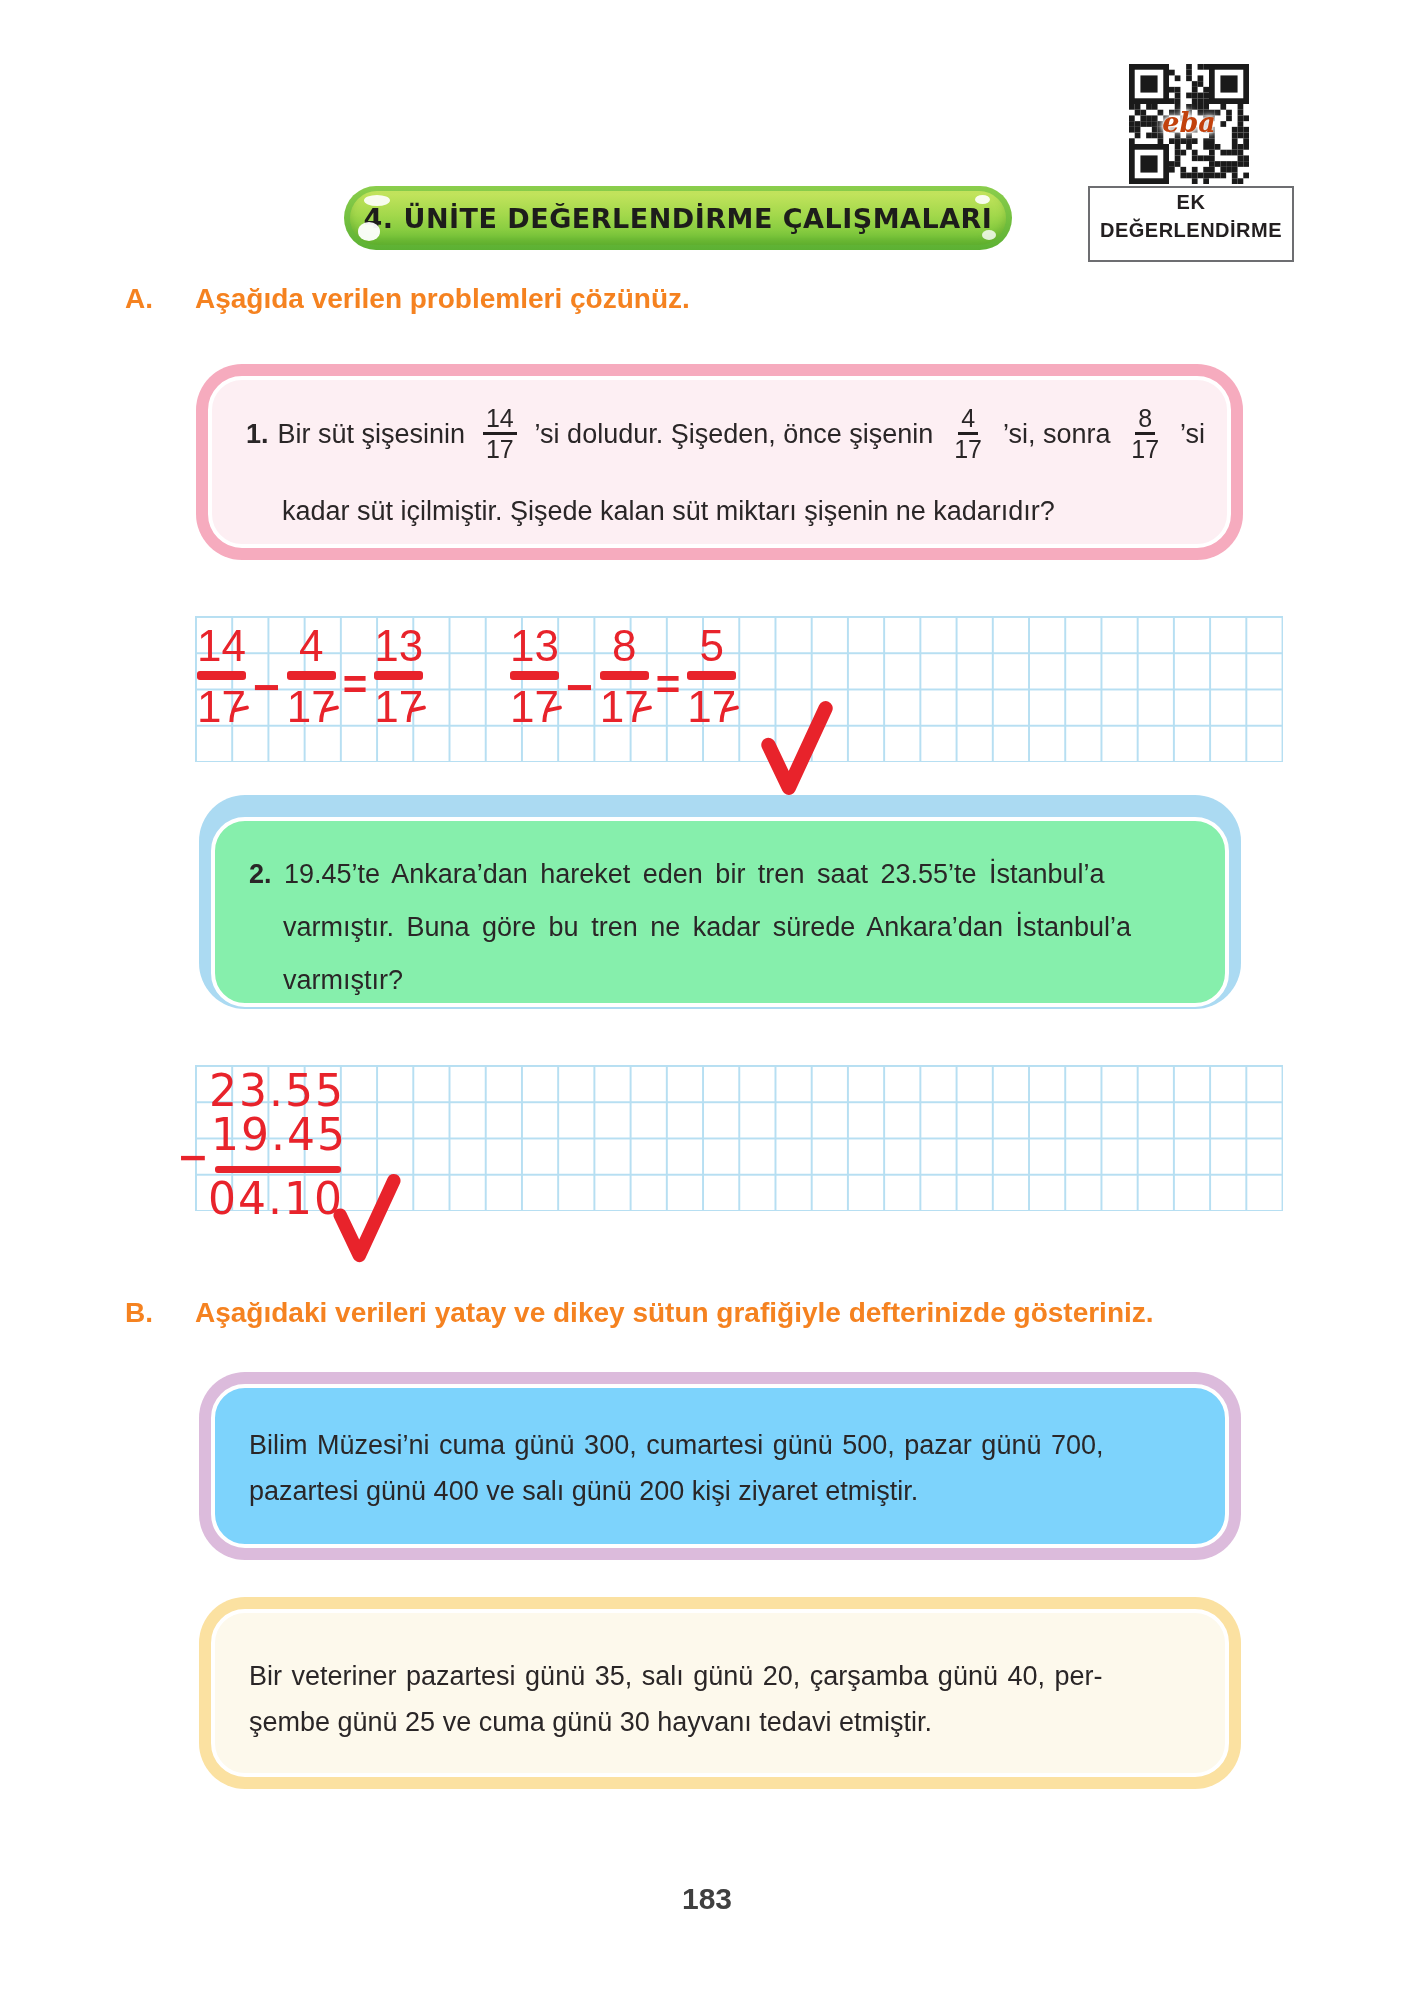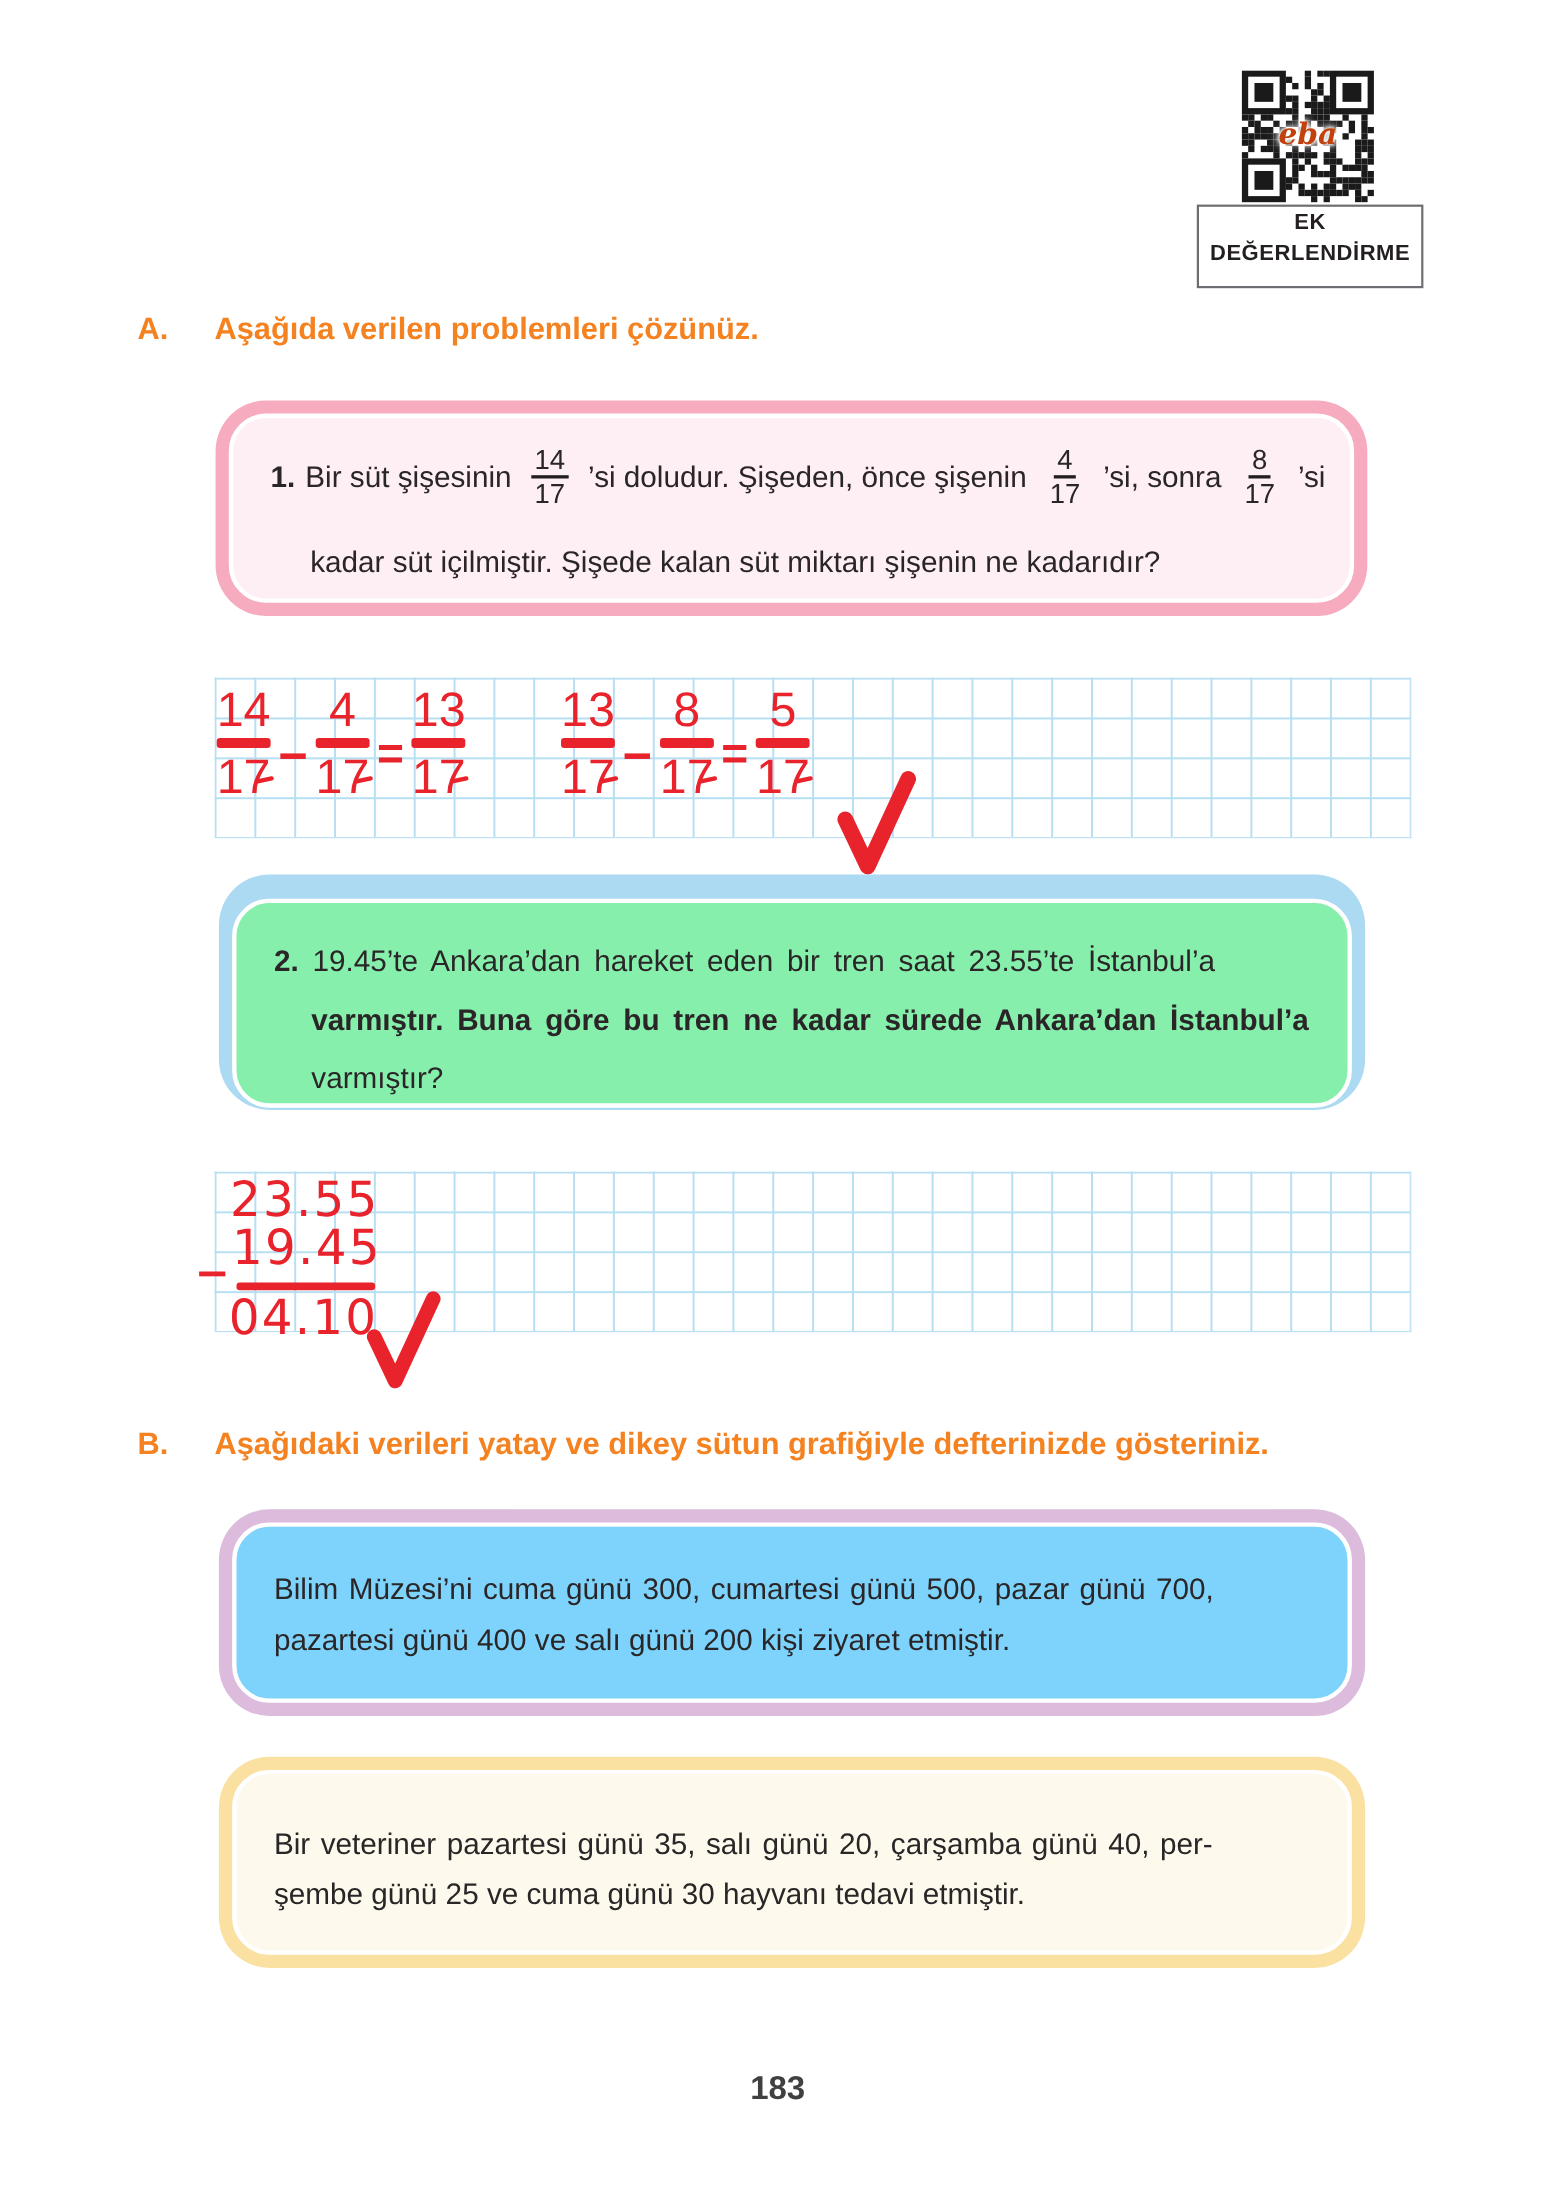--- a/index.html
+++ b/index.html
@@ -59,21 +59,21 @@
             font-size:27px;color:#2a2627;white-space:nowrap;}
   .p1-group{display:inline-flex;gap:9px;align-items:center;}
   .ifrac{display:inline-flex;flex-direction:column;align-items:center;
          font-size:25px;line-height:27px;color:#2a2627;}
   .ifrac .n{border-bottom:3px solid #231f20;padding:0 3px;}
   .ifrac .d{padding:1px 3px 0;}
   .p1-line2{left:70px;top:114px;}
 
   
   .b2l1{left:34px;top:36px;word-spacing:5px;}
-  .b2l2{left:68px;top:89px;word-spacing:5px;font-weight:bold;}
+  .b2l2{left:68px;top:89px;word-spacing:5px;}
   .b2l3{left:68px;top:142px;}
 
   
   .dbl1{left:34px;top:40px;word-spacing:2px;}
   .dbl2{left:34px;top:86px;}
   .ybl1{left:34px;top:46px;word-spacing:2px;}
   .ybl2{left:34px;top:92px;}
 
   
   .grid{position:absolute;left:195px;width:1087px;height:145px;
@@ -287,20 +287,29 @@
         </g>
       </svg>
     <span class="qr-logo">eba</span>
   </div>
 
   <div class="side-box">
     <div>EK</div>
     <div>DEĞERLENDİRME</div>
   </div>
 
+  <div class="banner">
+    <div class="banner-inner">
+      <span class="gloss tl"></span>
+      <span class="gloss tr"></span>
+      <span class="gloss bl"></span>
+      <span class="gloss br"></span>
+      <span class="banner-label">4. ÜNİTE DEĞERLENDİRME ÇALIŞMALARI</span>
+    </div>
+  </div>
 
   <div class="sec-heading heading-a">
     <span class="sec-label">A.</span>
     <span class="sec-title">Aşağıda verilen problemleri çözünüz.</span>
   </div>
 
   <div class="box pink">
     <div class="box-inner">
       <div class="p1-line1">
         <span class="p1-group">

